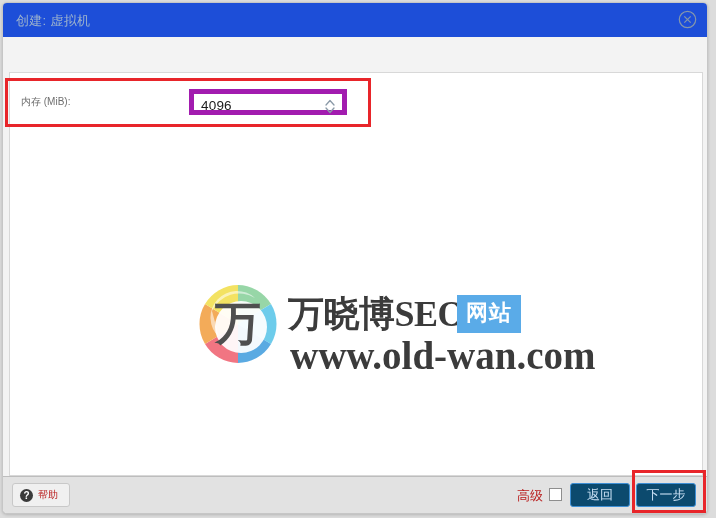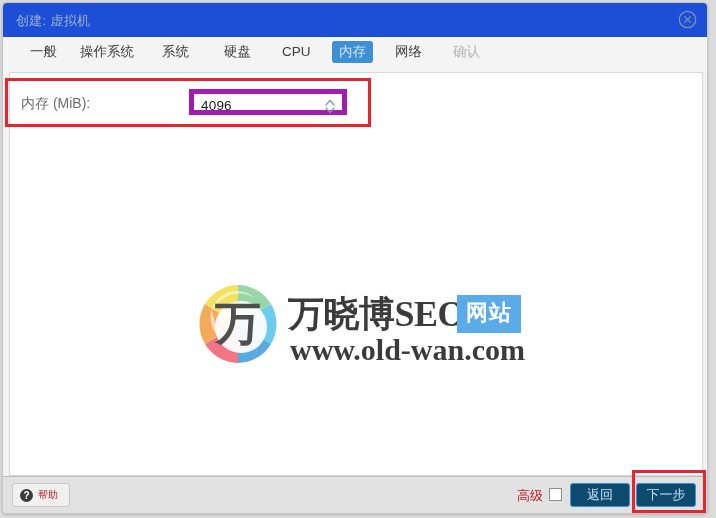--- a/index.html
+++ b/index.html
@@ -94,21 +94,21 @@
     height: 404px;
     background: #ffffff;
     border: 1px solid #d8d8d8;
     box-sizing: border-box;
   }
 
   #mem-label {
     position: absolute;
     left: 11px;
     top: 22px;
-    font-size: 14px;
+    font-size: 10px;
     color: #6e6e6e;
     white-space: nowrap;
   }
 
   #mem-spin {
     position: absolute;
     left: 179px;
     top: 16px;
     width: 158px;
     height: 26px;
@@ -193,21 +193,21 @@
     padding: 3px 9px 5px 9px;
     border-radius: 0;
     white-space: nowrap;
     letter-spacing: 1px;
   }
   #wm-url {
     position: absolute;
     left: 95px;
     top: 60px;
     font-family: "Liberation Serif", "DejaVu Serif", serif;
-    font-size: 30px;
+    font-size: 39px;
     font-weight: bold;
     color: #3b3b3b;
     letter-spacing: 0px;
     white-space: nowrap;
   }
 
   
   #footer {
     position: absolute;
     left: 0;
@@ -294,30 +294,20 @@
     <div id="title-text">创建: 虚拟机</div>
     <div id="close-btn">
       <svg width="19" height="19" viewBox="0 0 19 19">
         <circle cx="9.5" cy="9.5" r="8.2" fill="none" stroke="#8496ab" stroke-width="1.2"></circle>
         <line x1="6.3" y1="6.3" x2="12.7" y2="12.7" stroke="#8496ab" stroke-width="1.2"></line>
         <line x1="12.7" y1="6.3" x2="6.3" y2="12.7" stroke="#8496ab" stroke-width="1.2"></line>
       </svg>
     </div>
   </div>
 
-  <div id="tabbar">
-    <div class="tab" style="left:20px;">一般</div>
-    <div class="tab" style="left:70px;">操作系统</div>
-    <div class="tab" style="left:152px;">系统</div>
-    <div class="tab" style="left:214px;">硬盘</div>
-    <div class="tab" style="left:272px;">CPU</div>
-    <div class="tab selected" style="left:329px;">内存</div>
-    <div class="tab" style="left:385px;">网络</div>
-    <div class="tab disabled" style="left:443px;">确认</div>
-  </div>
 
   <div id="content">
 
     <div id="mem-label">内存 (MiB):</div>
 
     <div id="mem-spin">
       <div id="mem-value">4096</div>
       <div id="mem-stepper">
         <svg width="14" height="19" viewBox="0 0 14 19">
           <polyline points="3,8 7,3.5 11,8" fill="none" stroke="#8b9aa8" stroke-width="1.3" stroke-linecap="round" stroke-linejoin="round"></polyline>

